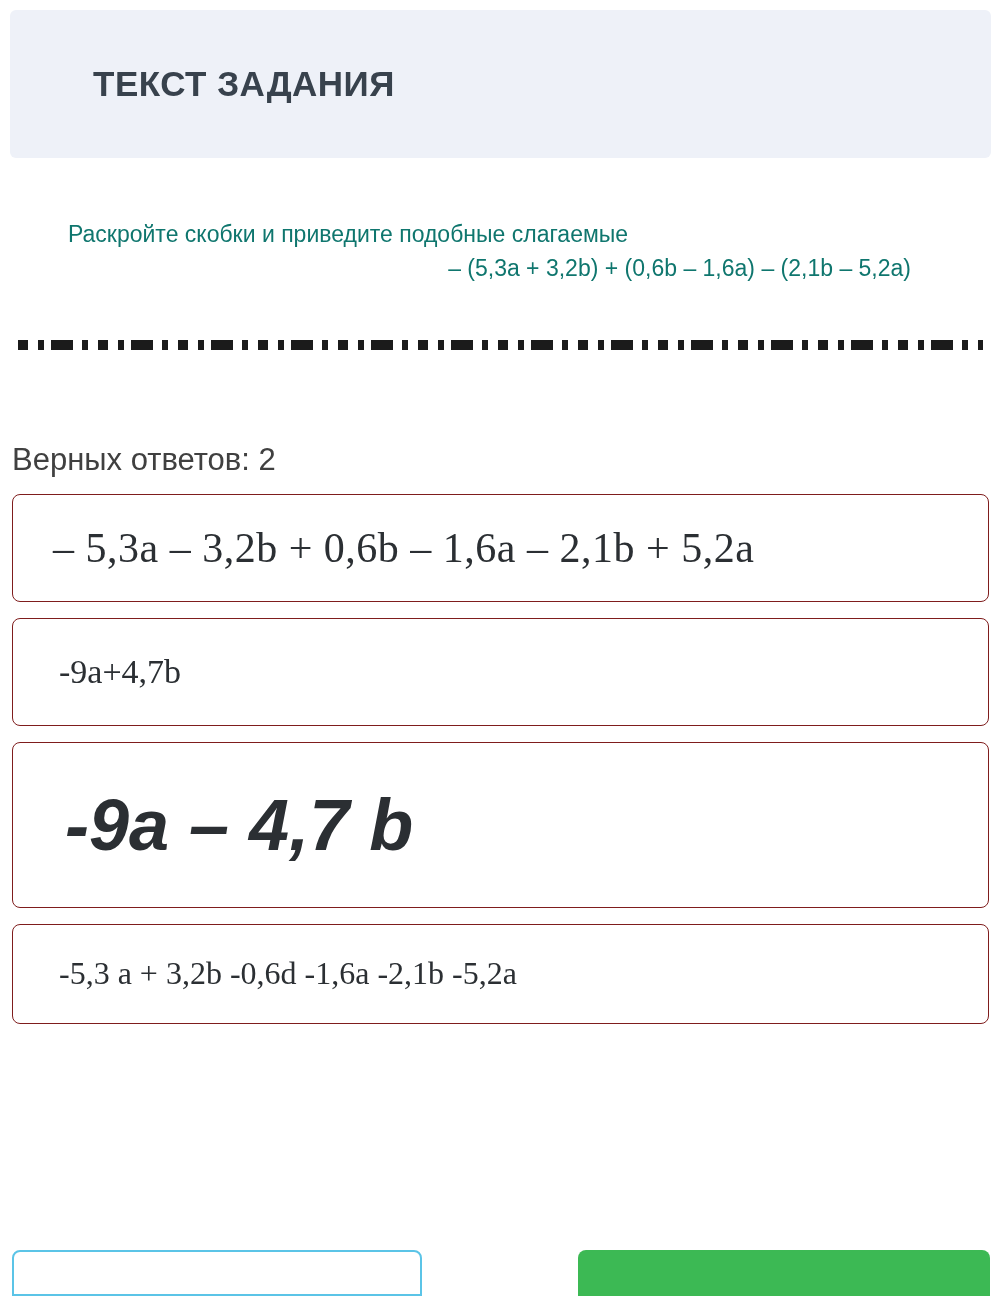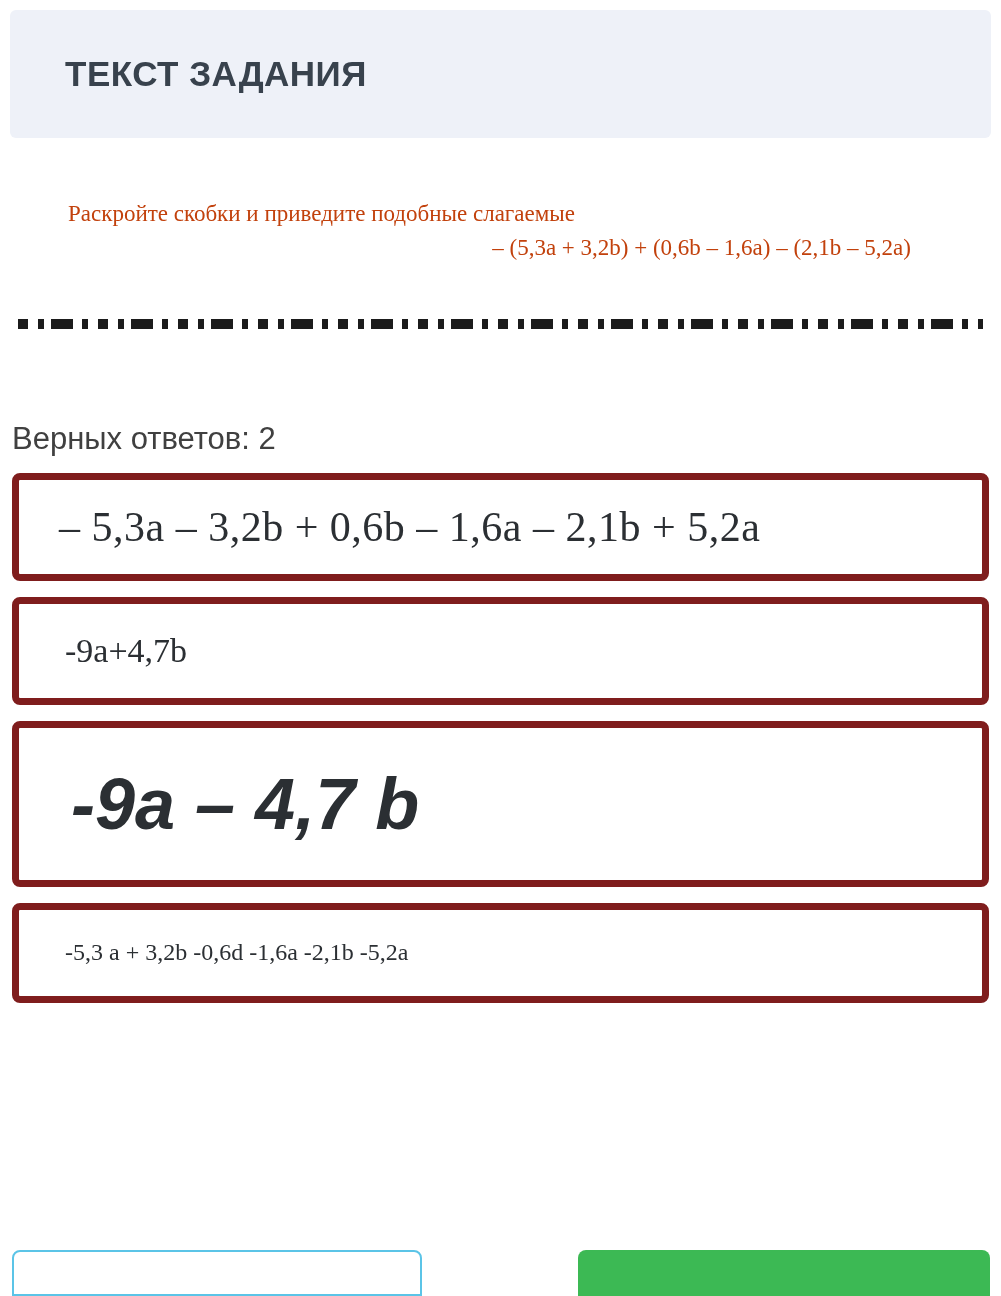--- a/index.html
+++ b/index.html
@@ -12,41 +12,41 @@
     height: 1296px;
     position: relative;
     font-family: "Liberation Sans", sans-serif;
     color: #2b2f33;
     overflow: hidden;
   }
 
   
   .header-band {
     margin: 10px 10px 0 10px;
-    height: 128px;
+    height: 148px;
     background: #eef1f8;
     border-radius: 6px;
     display: flex;
     align-items: center;
-    padding-left: 55px;
+    padding-left: 83px;
     box-sizing: border-box;
   }
   .header-title {
     font-size: 35px;
     font-weight: bold;
     letter-spacing: 0.5px;
     color: #38424d;
   }
 
   
   .task-block {
     margin: 62px 0 0 0;
     padding: 0 60px;
-    font-family: Liberation Serif, serif;
-    color: #c2410c;
+    font-family: Liberation Sans, sans-serif;
+    color: #0f766e;
   }
   .task-line1 {
     font-size: 23px;
     line-height: 1.25;
     margin-left: 8px;
   }
   .task-line2 {
     font-size: 23px;
     text-align: right;
     margin-top: 6px;
@@ -74,21 +74,21 @@
   .answers-count {
     margin: 92px 0 0 12px;
     font-size: 31px;
     color: #404040;
   }
   .options {
     margin-top: 16px;
     padding: 0 12px;
   }
   .option {
-    border: 7px solid #7f1d1d;
+    border: 1px solid #7f1d1d;
     border-radius: 8px;
     background: #fff;
     margin-bottom: 16px;
     box-sizing: border-box;
     display: flex;
     align-items: center;
     padding: 0 40px;
     overflow: hidden;
   }
   .option-1 {
@@ -108,21 +108,21 @@
     height: 166px;
     font-family: Liberation Sans, sans-serif;
     font-style: italic;
     font-weight: bold;
     font-size: 72px;
     padding-left: 52px;
   }
   .option-4 {
     height: 100px;
     font-family: "Liberation Serif", serif;
-    font-size: 24px;
+    font-size: 32px;
     padding-left: 46px;
   }
 
   
   .bottom-bar {
     position: absolute;
     left: 0;
     bottom: 0;
     width: 1001px;
     height: 60px;

